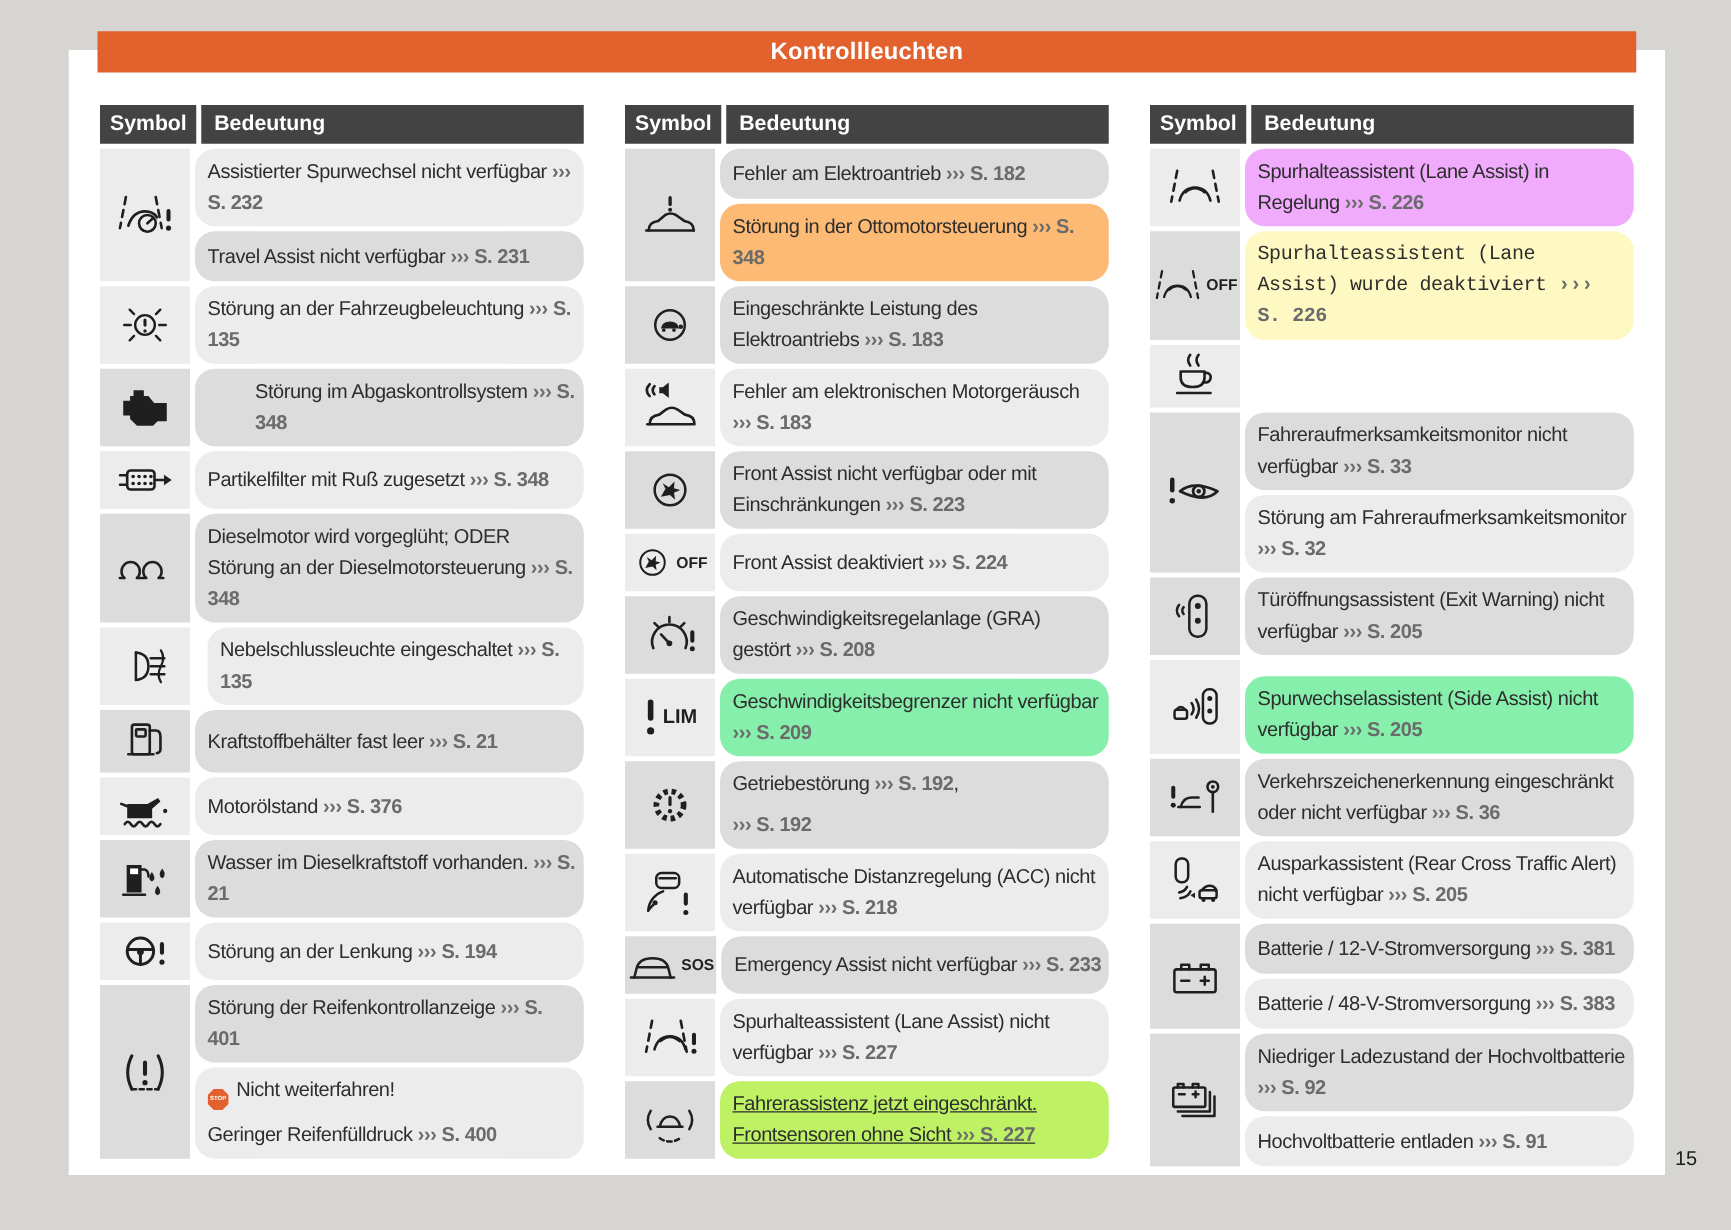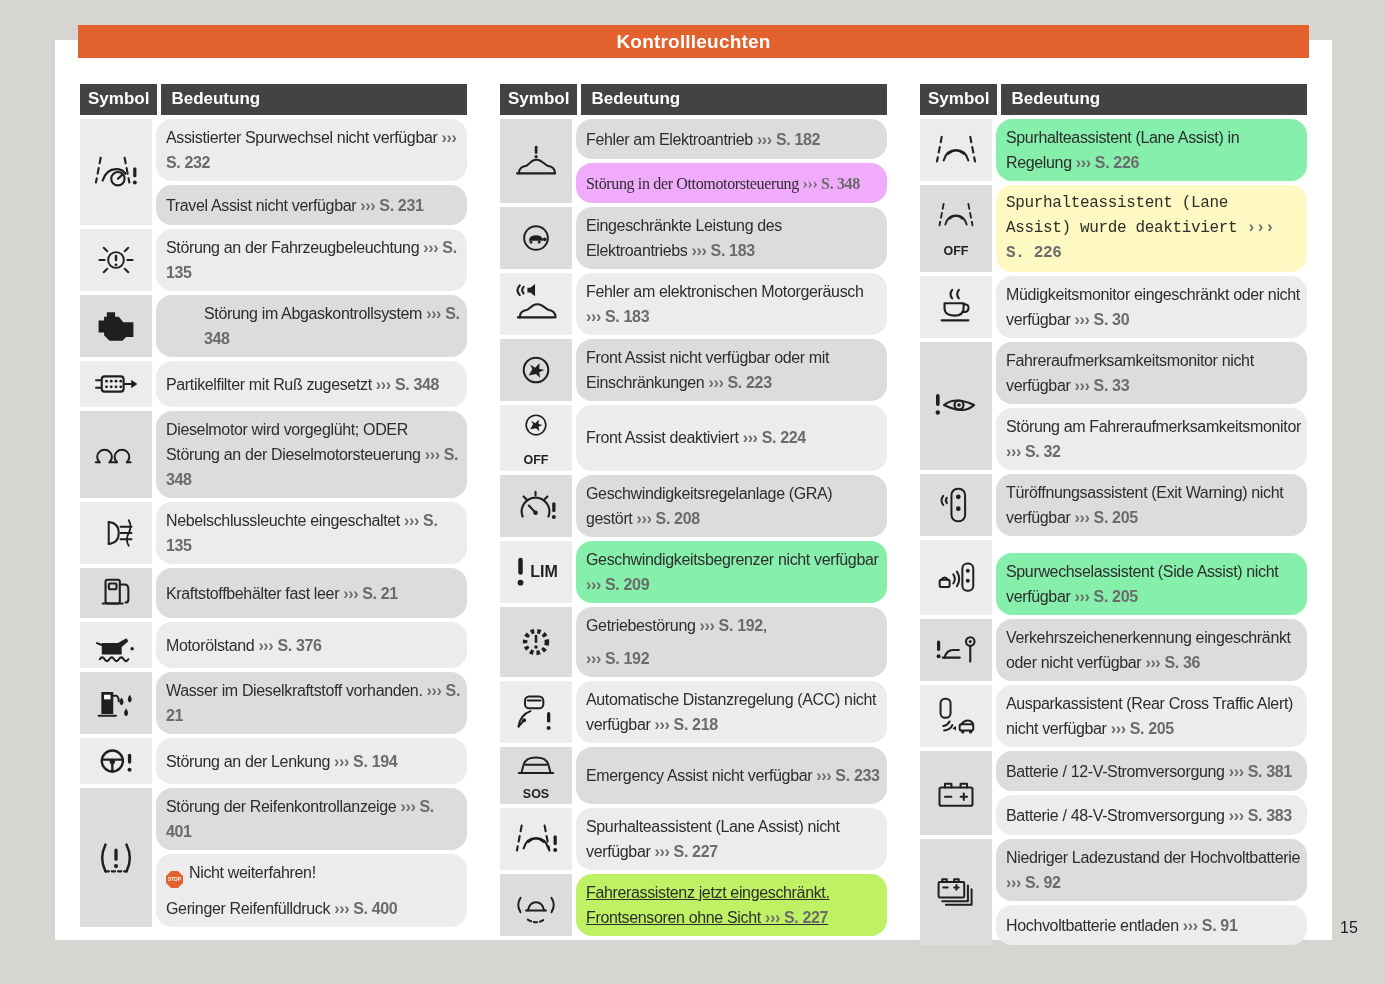--- a/index.html
+++ b/index.html
@@ -15,22 +15,22 @@
     font-weight:bold;font-size:19px;letter-spacing:.2px;
   }
   #tables{position:absolute;left:80px;top:84px;display:flex;gap:33px}
   .ktable{width:387px;display:flex;flex-direction:column}
   .thead{display:flex;gap:4px;margin-bottom:4px}
   .th{background:#434343;color:#fff;font-weight:bold;font-size:17px;padding:5px 8px 6px;box-sizing:border-box}
   .th.symh{flex:0 0 72px}
   .th.bedh{flex:1;padding-left:10px}
   .group{display:flex;gap:4px;margin-bottom:4px}
   .sym{
-    flex:0 0 72px;display:flex;flex-direction:column;align-items:center;justify-content:center;
-    min-height:46px;gap:13px;box-sizing:border-box;padding:4px 2px;
+    flex:0 0 72px;display:flex;flex-direction:row;align-items:center;justify-content:center;
+    min-height:46px;gap:3px;box-sizing:border-box;padding:4px 2px;
   }
   .sym.row{flex-direction:row;gap:3px}
   .icon{display:flex;align-items:center;justify-content:center}
   .icon svg{display:block}
   .icon-label{font-weight:bold;font-size:12.5px;color:#1f1f1f;line-height:1}
   .sym.row .icon-label{font-size:16px}
   .lines{flex:1;display:flex;flex-direction:column;gap:4px;min-width:0}
   .cell{
     flex:1 1 auto;background:#ececec;box-sizing:border-box;
     padding:6px 6px 6px 10px;min-height:40px;
@@ -178,21 +178,21 @@
               <g fill="none" stroke="#1f1f1f" stroke-width="2.2" stroke-linecap="round" stroke-linejoin="round">
                 <path d="M16 10 v24"></path>
                 <path d="M16 10 q11 1 11 12 q0 11 -11 12"></path>
                 <path d="M29 15 h12 M29 22 h12 M29 29 h12"></path>
                 <path d="M38 8 q4 6.5 0 14 q-4 7.5 0 14" stroke-width="2"></path>
               </g>
             </svg>
           </span>
         </div>
         <div class="lines">
-          <div class="cell" style="background: rgb(236, 236, 236);">
+          <div class="cell" style="background: rgb(236, 236, 236); margin-left: 10px;">
             <p class="para"><span class="txt">Nebelschlussleuchte eingeschaltet </span><span class="ref">››› S. 135</span></p>
           </div>
         </div>
       </div>
       <div class="group">
         <div class="sym" style="background: rgb(220, 220, 220);">
           <span class="icon">
             <svg width="38" height="42" viewBox="0 0 40 44">
               <g fill="none" stroke="#1f1f1f" stroke-width="2.2" stroke-linecap="round" stroke-linejoin="round">
                 <rect x="9" y="8" width="15" height="25" rx="2"></rect>
@@ -322,21 +322,21 @@
                 <path d="M4 33 h40"></path>
                 <path d="M6 33 q0 -7 8 -8 l6 -5 q4.5 -2.5 9 0 l7 5 q8 1 8 8"></path>
               </g>
             </svg>
           </span>
         </div>
         <div class="lines">
           <div class="cell" style="background: rgb(220, 220, 220);">
             <p class="para"><span class="txt">Fehler am Elektroantrieb </span><span class="ref">››› S. 182</span></p>
           </div>
-          <div class="cell" style="background: #f0abfc; font-family: Liberation Serif, serif;">
+          <div class="cell" style="background: #fdba74;">
             <p class="para"><span class="txt">Störung in der Ottomotorsteuerung </span><span class="ref">››› S. 348</span></p>
           </div>
         </div>
       </div>
       <div class="group">
         <div class="sym" style="background: rgb(220, 220, 220);">
           <span class="icon">
             <svg width="40" height="40" viewBox="0 0 44 44">
               <g fill="none" stroke="#1f1f1f" stroke-width="2.2" stroke-linecap="round" stroke-linejoin="round">
                 <circle cx="22" cy="22" r="13"></circle>
@@ -572,21 +572,21 @@
               <g fill="none" stroke="#1f1f1f" stroke-width="2.2" stroke-linecap="round" stroke-linejoin="round">
                 <path d="M9 6 L4 32" stroke-dasharray="6 5"></path>
                 <path d="M39 6 L44 32" stroke-dasharray="6 5"></path>
                 <path d="M11 31 q3 -11 13 -11 t13 11"></path>
                 <path d="M16 24 q8 -7 16 0"></path>
               </g>
             </svg>
           </span>
         </div>
         <div class="lines">
-          <div class="cell" style="background: #86efac;">
+          <div class="cell" style="background: #f0abfc;">
             <p class="para"><span class="txt">Spurhalteassistent (Lane Assist) in Regelung </span><span class="ref">››› S. 226</span></p>
           </div>
         </div>
       </div>
       <div class="group">
         <div class="sym" style="background: rgb(220, 220, 220);">
           <span class="icon">
             <svg width="40" height="33" viewBox="0 0 48 40">
               <g fill="none" stroke="#1f1f1f" stroke-width="2.2" stroke-linecap="round" stroke-linejoin="round">
                 <path d="M9 6 L4 32" stroke-dasharray="6 5"></path>
@@ -609,25 +609,20 @@
           <span class="icon">
             <svg width="42" height="42" viewBox="0 0 44 44">
               <g fill="none" stroke="#1f1f1f" stroke-width="2.2" stroke-linecap="round" stroke-linejoin="round">
                 <path d="M18 4 q-3.5 4.5 0 9 M25 4 q-3.5 4.5 0 9"></path>
                 <path d="M10 18 h20 v5 q0 8 -10 8 t-10 -8 z"></path>
                 <path d="M30 19 q6 0 5 5 q-1 4 -6 3"></path>
                 <path d="M7 36 h28"></path>
               </g>
             </svg>
           </span>
-        </div>
-        <div class="lines">
-          <div class="cell" style="background: rgb(236, 236, 236);">
-            <p class="para"><span class="txt">Müdigkeitsmonitor eingeschränkt oder nicht verfügbar </span><span class="ref">››› S. 30</span></p>
-          </div>
         </div>
       </div>
       <div class="group">
         <div class="sym" style="background: rgb(220, 220, 220);">
           <span class="icon">
             <svg width="48" height="36" viewBox="0 0 48 36">
               <g fill="#1f1f1f">
                 <rect x="4" y="6" width="3.6" height="12" rx="1.8"></rect>
                 <circle cx="5.8" cy="24.5" r="2.2"></circle>
               </g>

